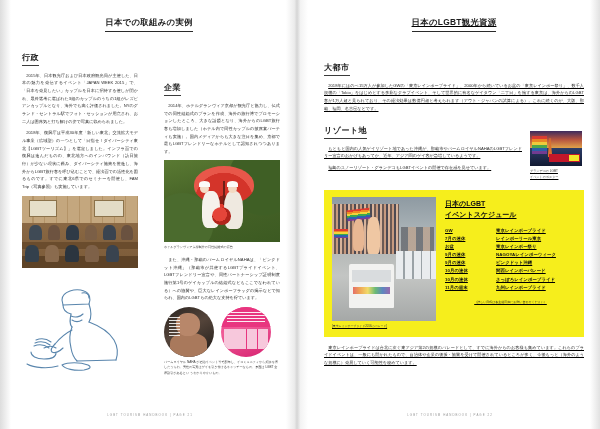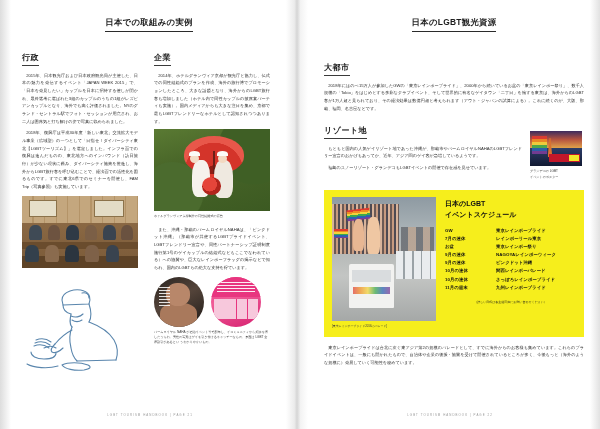--- a/index.html
+++ b/index.html
@@ -33,36 +33,36 @@
     pointer-events:none; z-index:5;
   }
   .edge-r {
     position:absolute; right:0; top:0; width:10px; height:429px;
     background: linear-gradient(to left, rgba(170,170,170,0.35), rgba(255,255,255,0));
     pointer-events:none; z-index:5;
   }
 
   .page { position: relative; height: 429px; background: #ffffff; }
   .page-left  { width: 300px; padding: 0 24px 0 22px; }
-  .page-right { width: 300px; padding: 0 16px 0 24px; }
+  .page-right { width: 300px; padding: 0 16px 0 24px; text-decoration: underline; }
 
   .page-title {
     text-align: center;
     font-size: 8.4px;
     font-weight: bold;
     letter-spacing: .3px;
     color: #1c1c1c;
     margin: 17px auto 0 auto;
     padding-bottom: 3px;
     border-bottom: 1.1px solid #2b2b2b;
     width: max-content;
     max-width: 96%;
   }
 
-  .cols { display: flex; gap: 16px; margin-top: 14px; }
+  .cols { display: flex; gap: 26px; margin-top: 14px; align-items: flex-end; }
   .col { width: 116px; }
 
   .sec-head {
     font-size: 8px;
     font-weight: bold;
     color: #1b1b1b;
     letter-spacing: .5px;
     border-bottom: 1px solid #3a3a3a;
     display: inline-block;
     padding-bottom: 1.5px;

